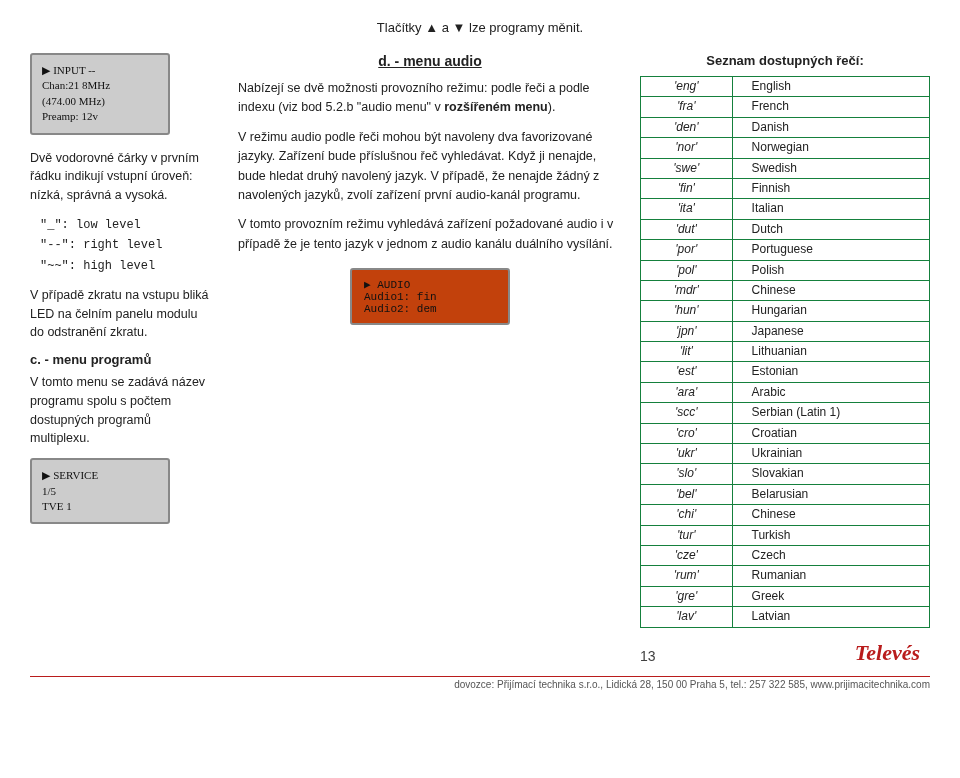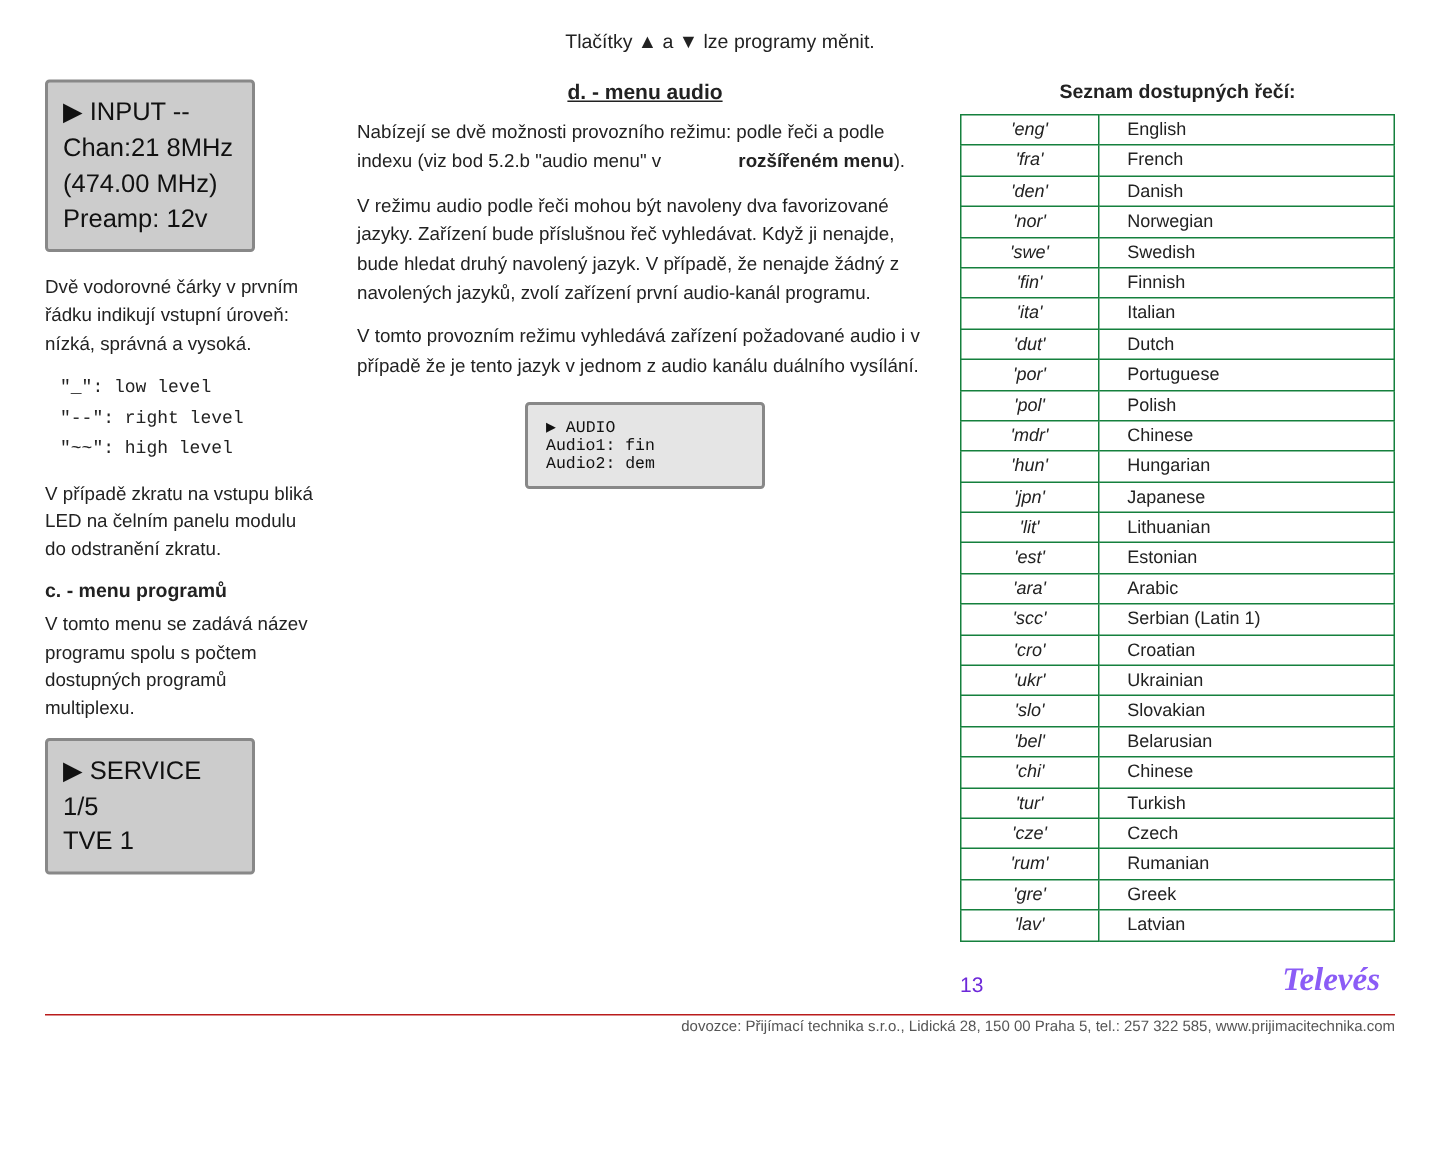--- a/index.html
+++ b/index.html
@@ -37,22 +37,22 @@
       width: 290px;
       flex-shrink: 0;
     }
 
     
     .lcd-box {
       background: #ccc;
       border: 2px solid #888;
       border-radius: 3px;
       padding: 8px 10px;
-      font-family: Liberation Sans, sans-serif;
-      font-size: 17px;
+      font-family: Liberation Serif, serif;
+      font-size: 11px;
       color: #111;
       margin-bottom: 14px;
       width: 140px;
     }
     .lcd-box .lcd-line {
       line-height: 1.4;
     }
 
     .section-text {
       font-size: 12.5px;
@@ -81,23 +81,23 @@
       font-weight: bold;
       text-align: center;
       margin-bottom: 10px;
       text-decoration: underline;
     }
     .middle-text {
       font-size: 12.5px;
       line-height: 1.55;
       margin-bottom: 10px;
     }
-    .bold-text { font-weight: bold; margin-left: 48px; }
+    .bold-text { font-weight: bold; }
     .middle-lcd {
-      background: #e5e5e5;
+      background: #c2410c;
       border: 2px solid #888;
       border-radius: 3px;
       padding: 8px 12px;
       font-family: 'Courier New', monospace;
       font-size: 11px;
       color: #111;
       margin: 14px auto 0 auto;
       width: 160px;
     }
 
@@ -129,21 +129,21 @@
     .page-number {
       font-size: 13px;
       text-align: center;
       margin-top: 6px;
     }
 
     .televés-logo {
       font-size: 22px;
       font-weight: bold;
       font-style: italic;
-      color: #8b5cf6;
+      color: #b91c1c;
       font-family: Georgia, serif;
       text-align: right;
       padding-right: 10px;
     }
     .footer-text {
       font-size: 10px;
       text-align: right;
       color: #555;
       margin-top: 10px;
       border-top: 1px solid #b91c1c;
@@ -319,20 +319,20 @@
             <td>Greek</td>
           </tr>
           <tr>
             <td>'lav'</td>
             <td>Latvian</td>
           </tr>
         </tbody>
     </table>
 
     <div style="display:flex; justify-content:space-between; align-items:center; margin-top:12px;">
-      <div class="page-number" style="font-size:14px; color:#6d28d9;">13</div>
+      <div class="page-number" style="font-size:14px; color:#404040;">13</div>
       <div class="televés-logo">Televés</div>
     </div>
   </div>
 
 </div>
 
 <div class="footer-text">dovozce: Přijímací technika s.r.o., Lidická 28, 150 00 Praha 5, tel.: 257 322 585, www.prijimacitechnika.com</div>
 
 </body></html>

